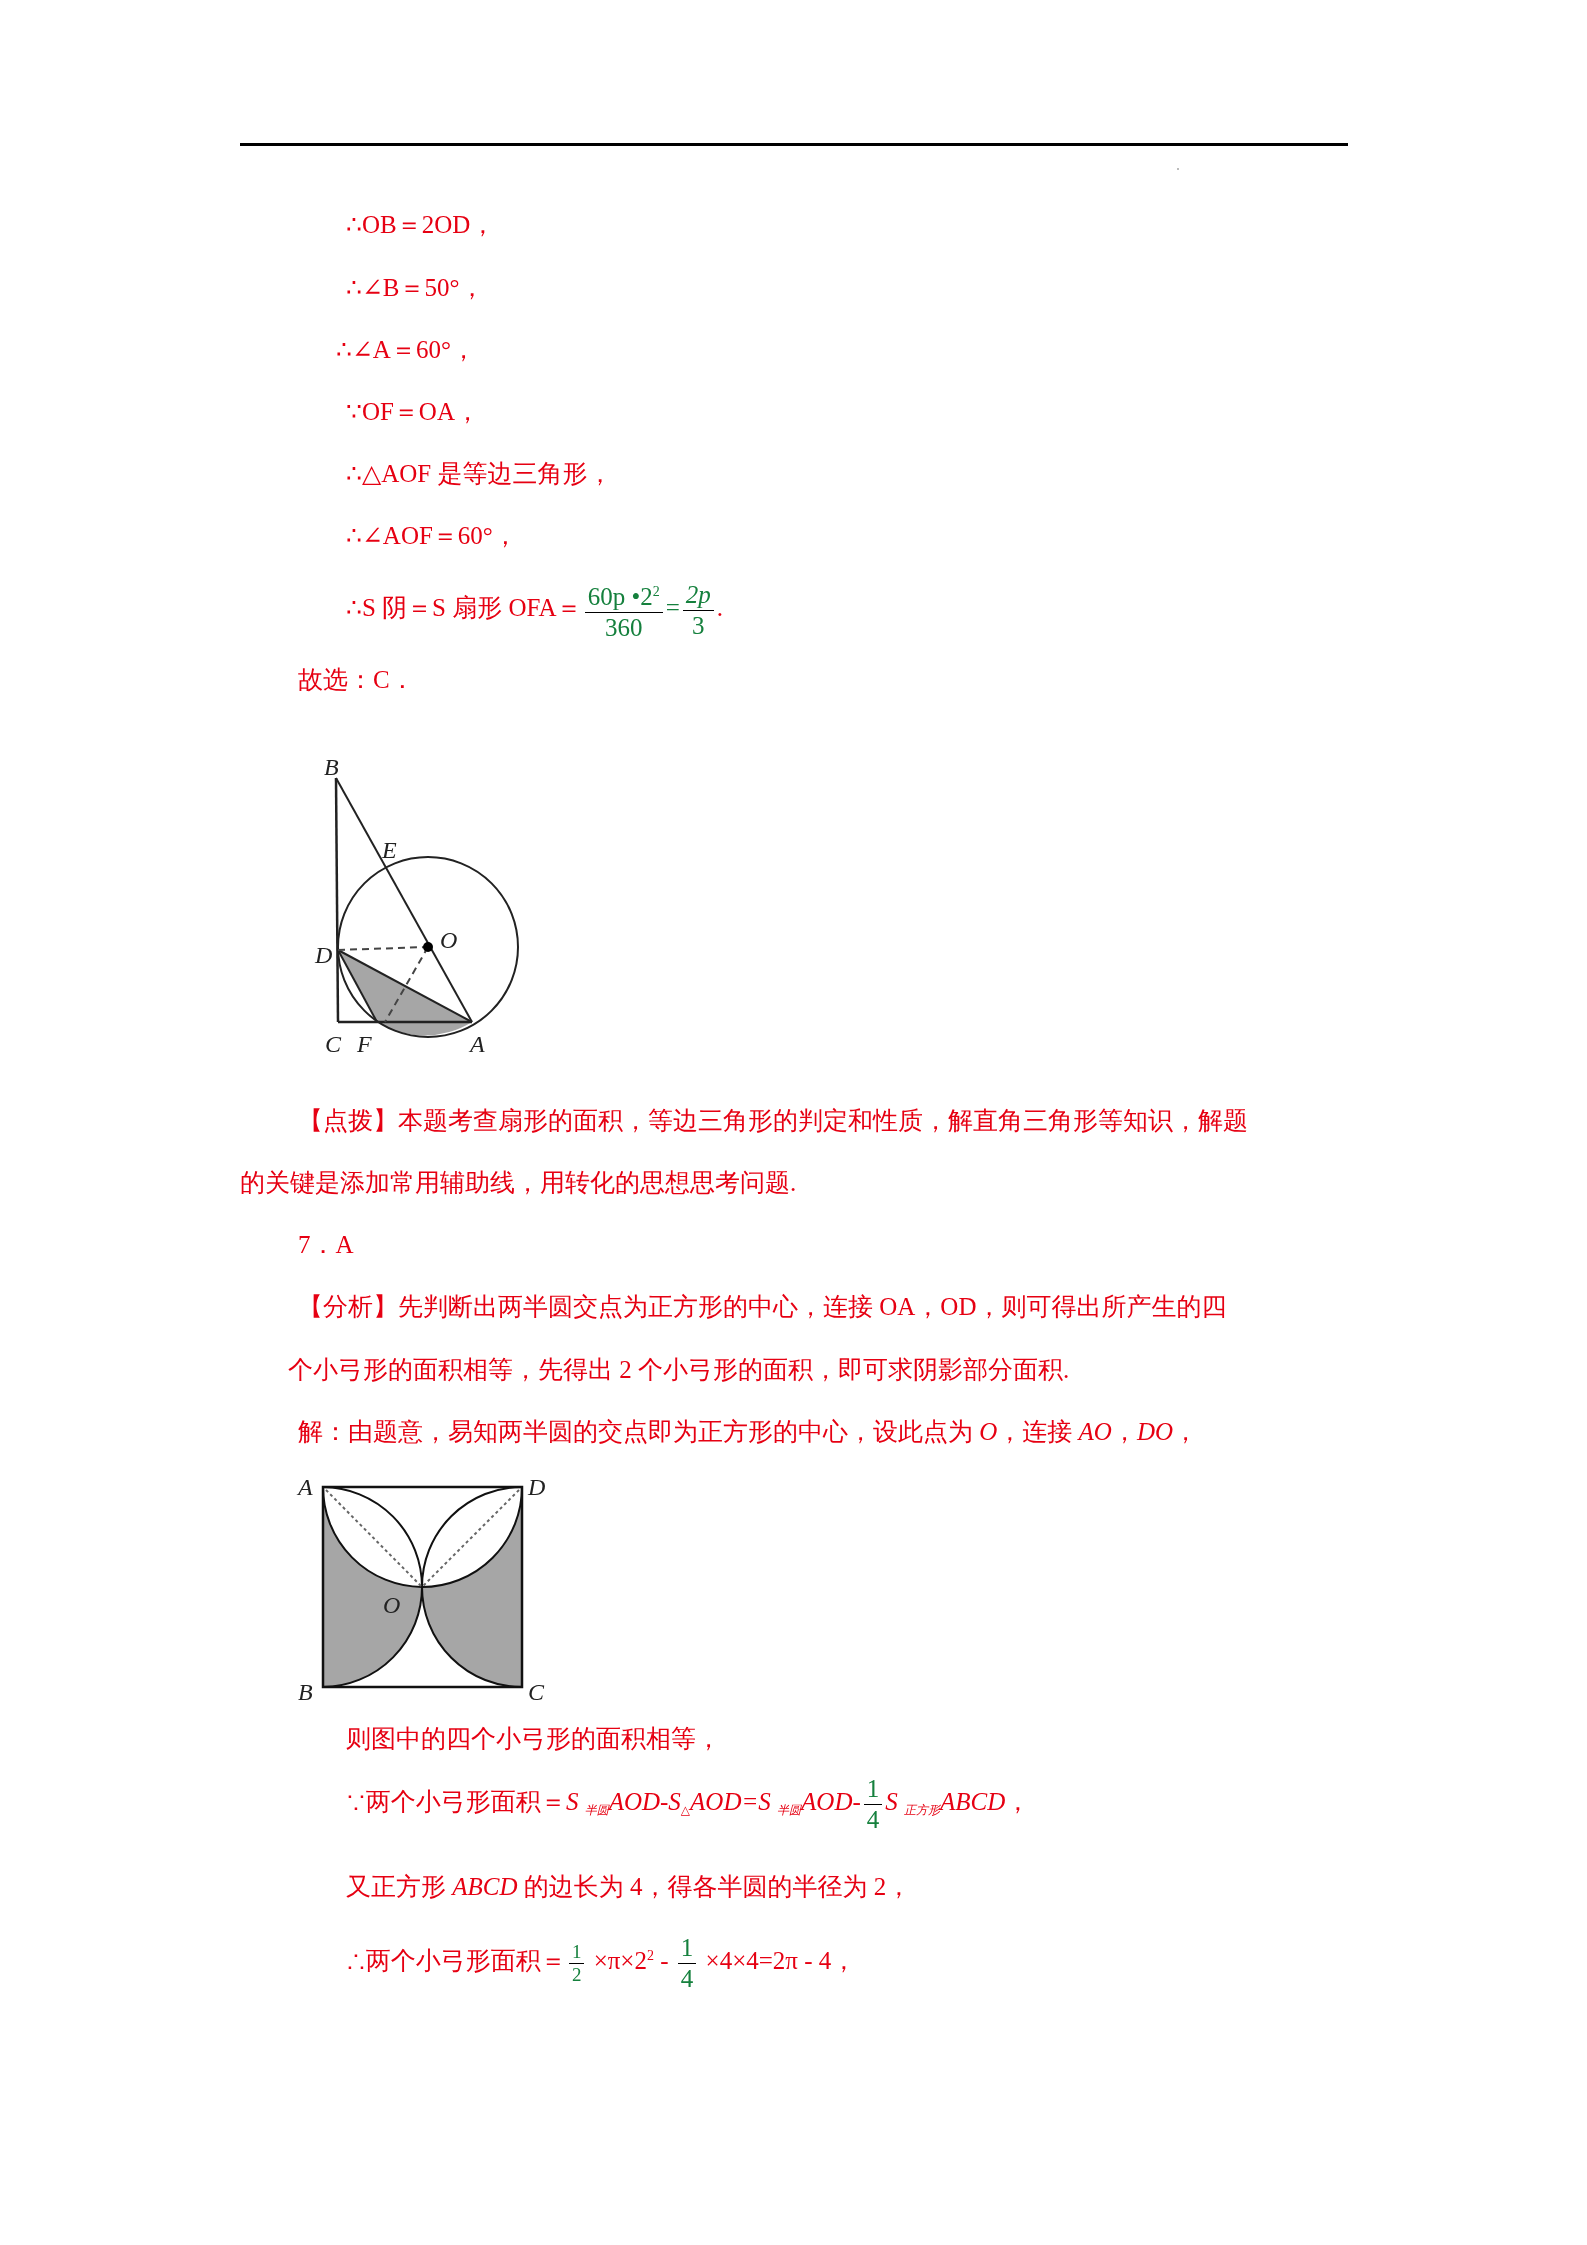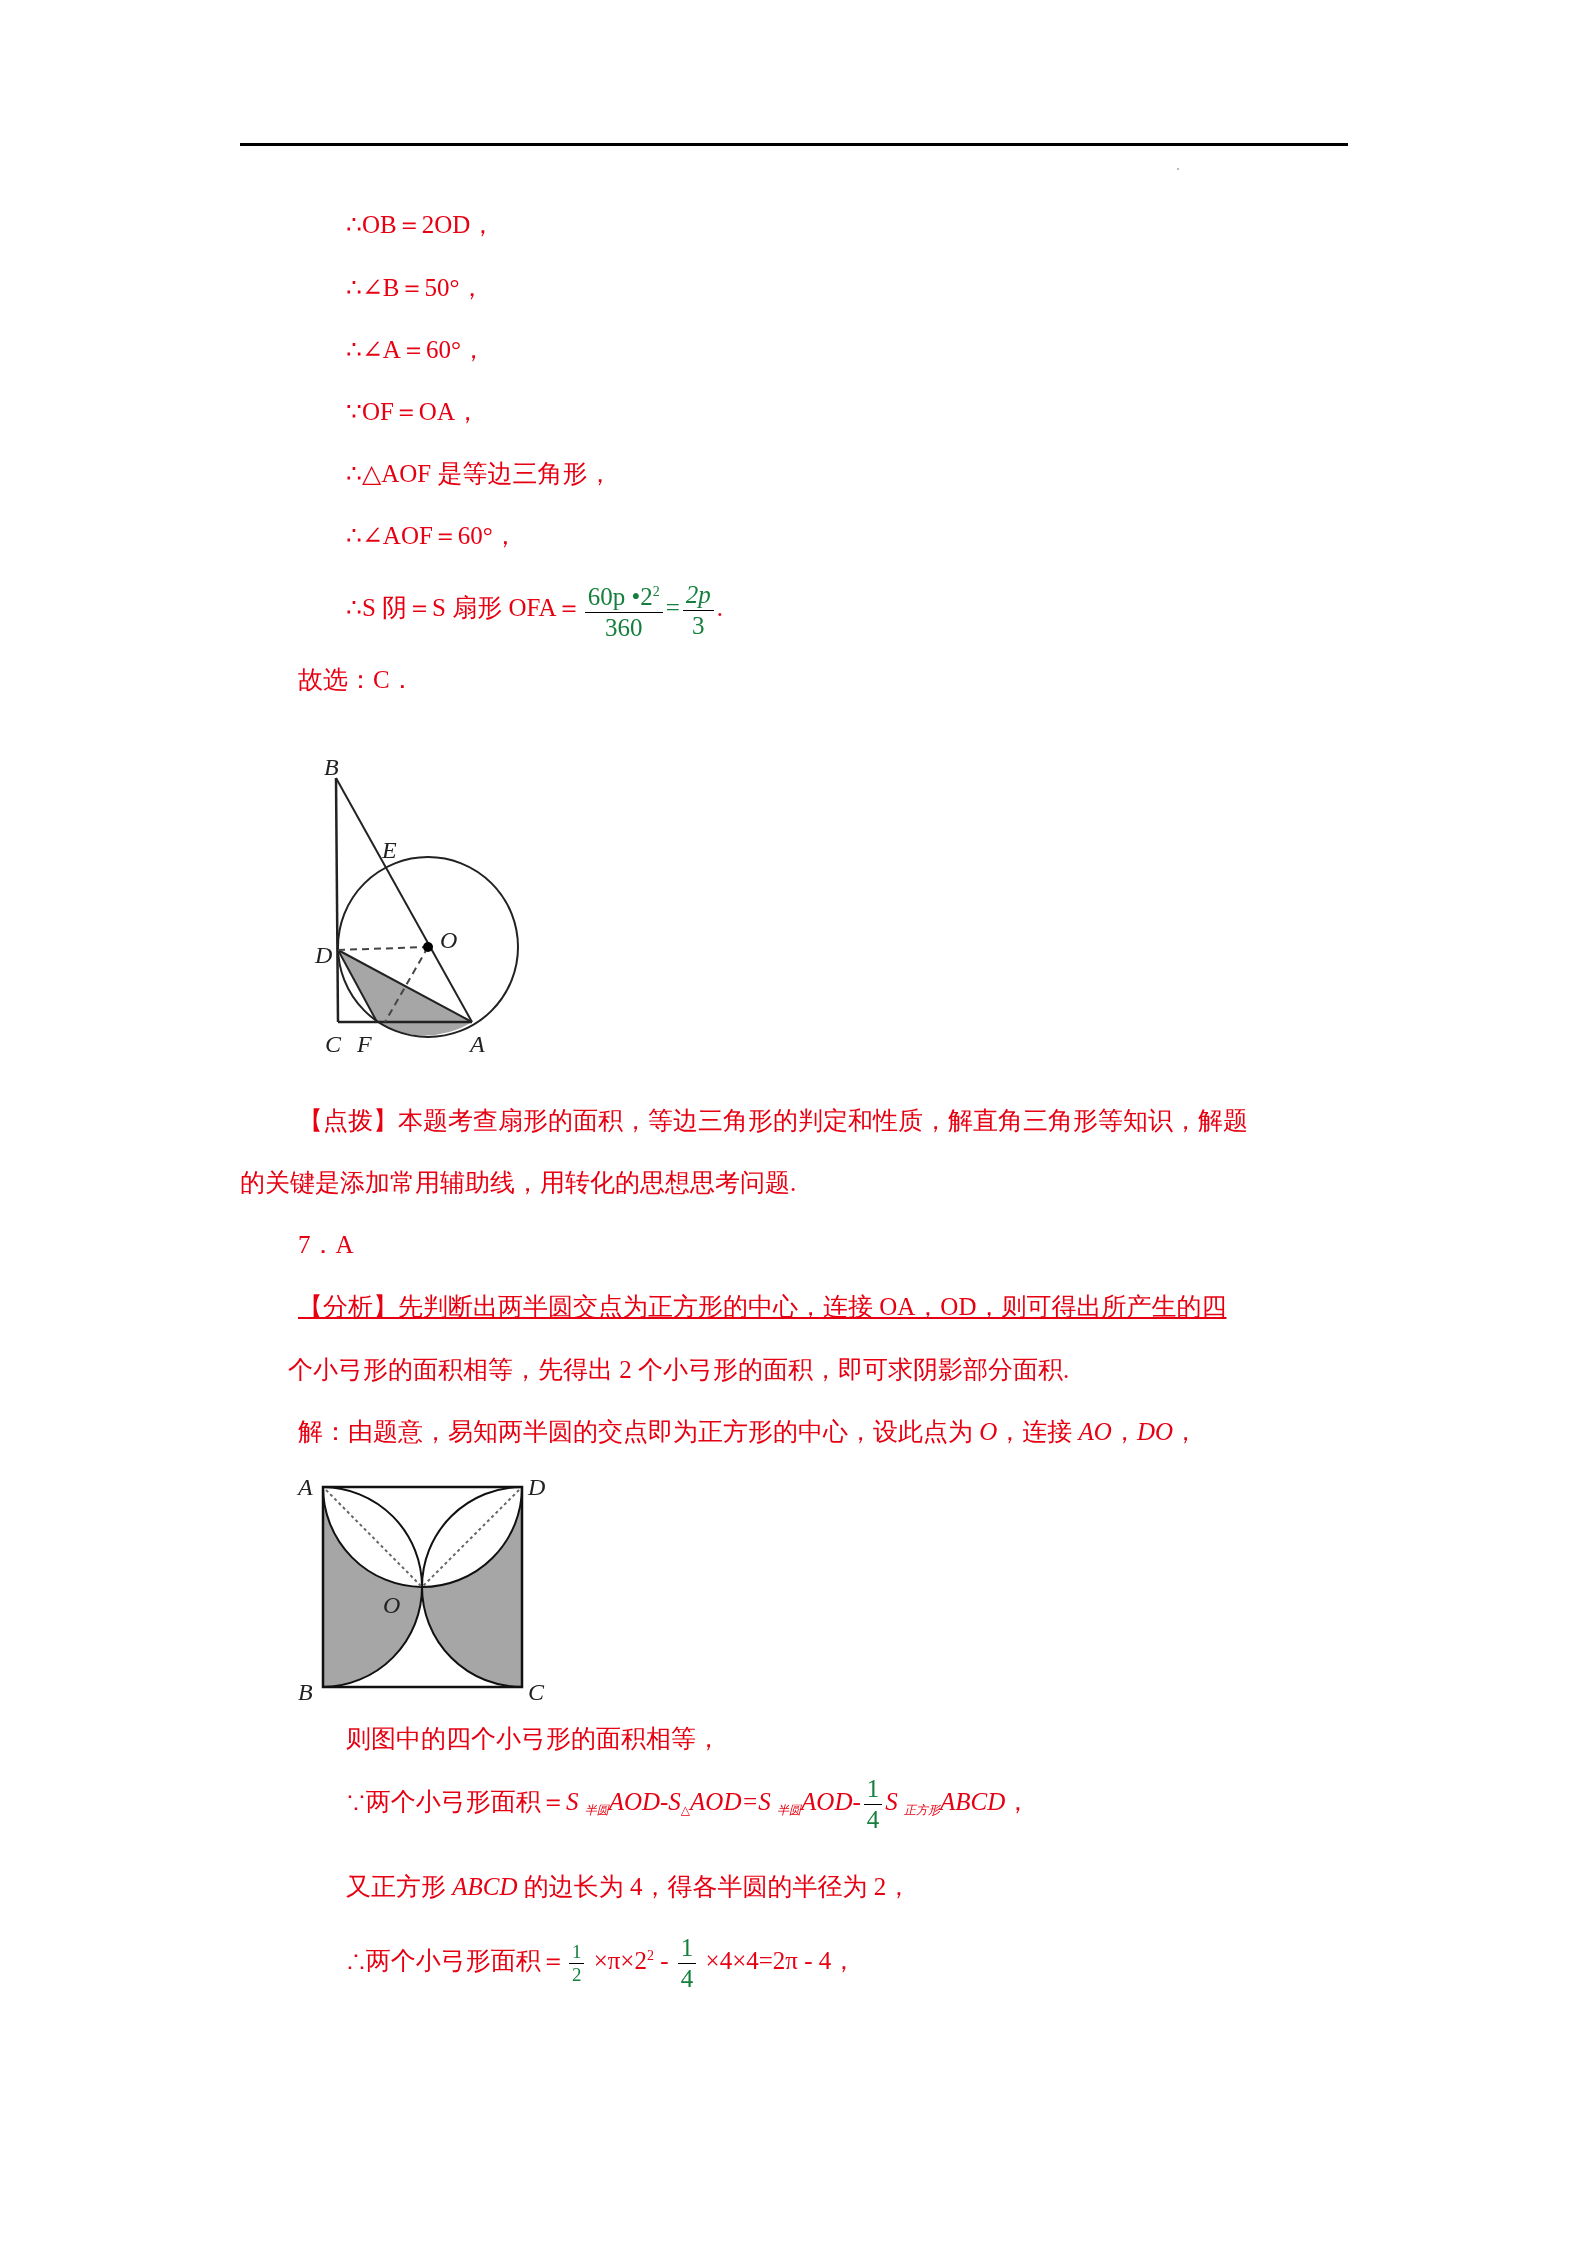--- a/index.html
+++ b/index.html
@@ -19,21 +19,21 @@
   .figure { position: absolute; }
 </style>
 </head>
 <body>
 
 <div class="header-rule"></div>
 <div class="stray-dot"></div>
 
 <div class="line" style="left:346px;top:210px;">∴OB＝2OD，</div>
 <div class="line" style="left:346px;top:273px;">∴∠B＝50°，</div>
-<div class="line" style="left:346px;top:335px;">∴∠A＝60°，</div>
+<div class="line" style="left:336px;top:335px;">∴∠A＝60°，</div>
 <div class="line" style="left:346px;top:397px;">∵OF＝OA，</div>
 <div class="line" style="left:346px;top:459px;">∴△AOF 是等边三角形，</div>
 <div class="line" style="left:346px;top:521px;">∴∠AOF＝60°，</div>
 
 <div class="line" style="left:346px;top:576px;line-height:64px;">
   <span>∴S 阴＝S 扇形 OFA＝</span><span class="frac blk"><span class="num"><span>60p •2</span><sup>2</sup></span><span class="den">360</span></span><span class="blk">=</span><span class="frac blk"><span class="num it">2p</span><span class="den">3</span></span><span>.</span>
 </div>
 
 <div class="line" style="left:298px;top:665px;">故选：C．</div>
 
@@ -58,21 +58,21 @@
     <text x="325" y="1052">C</text>
     <text x="357" y="1052">F</text>
     <text x="470" y="1052">A</text>
   </g>
 </svg>
 
 <div class="line" style="left:298px;top:1106px;">【点拨】本题考查扇形的面积，等边三角形的判定和性质，解直角三角形等知识，解题</div>
 <div class="line" style="left:240px;top:1168px;">的关键是添加常用辅助线，用转化的思想思考问题.</div>
 
 <div class="line" style="left:298px;top:1230px;">7．A</div>
-<div class="line" style="left:298px;top:1292px;text-decoration:underline;">【分析】先判断出两半圆交点为正方形的中心，连接 OA，OD，则可得出所产生的四</div>
+<div class="line" style="left:298px;top:1292px;">【分析】先判断出两半圆交点为正方形的中心，连接 OA，OD，则可得出所产生的四</div>
 <div class="line" style="left:240px;top:1355px;margin-left:48px;">个小弓形的面积相等，先得出 2 个小弓形的面积，即可求阴影部分面积.</div>
 
 <div class="line" style="left:298px;top:1417px;">
   <span>解：由题意，易知两半圆的交点即为正方形的中心，设此点为 </span><span class="it">O</span><span>，连接 </span><span class="it">AO</span><span>，</span><span class="it">DO</span><span>，</span>
 </div>
 
 <svg class="figure" style="left:290px;top:1460px;" width="270" height="250" viewBox="290 1460 270 250">
 
   <path d="M323,1487 A100,100 0 0 0 422,1587 A100,100 0 0 1 323,1687 Z" fill="#a6a6a6"></path>
   <path d="M522,1487 A100,100 0 0 1 422,1587 A100,100 0 0 0 522,1687 Z" fill="#a6a6a6"></path>

